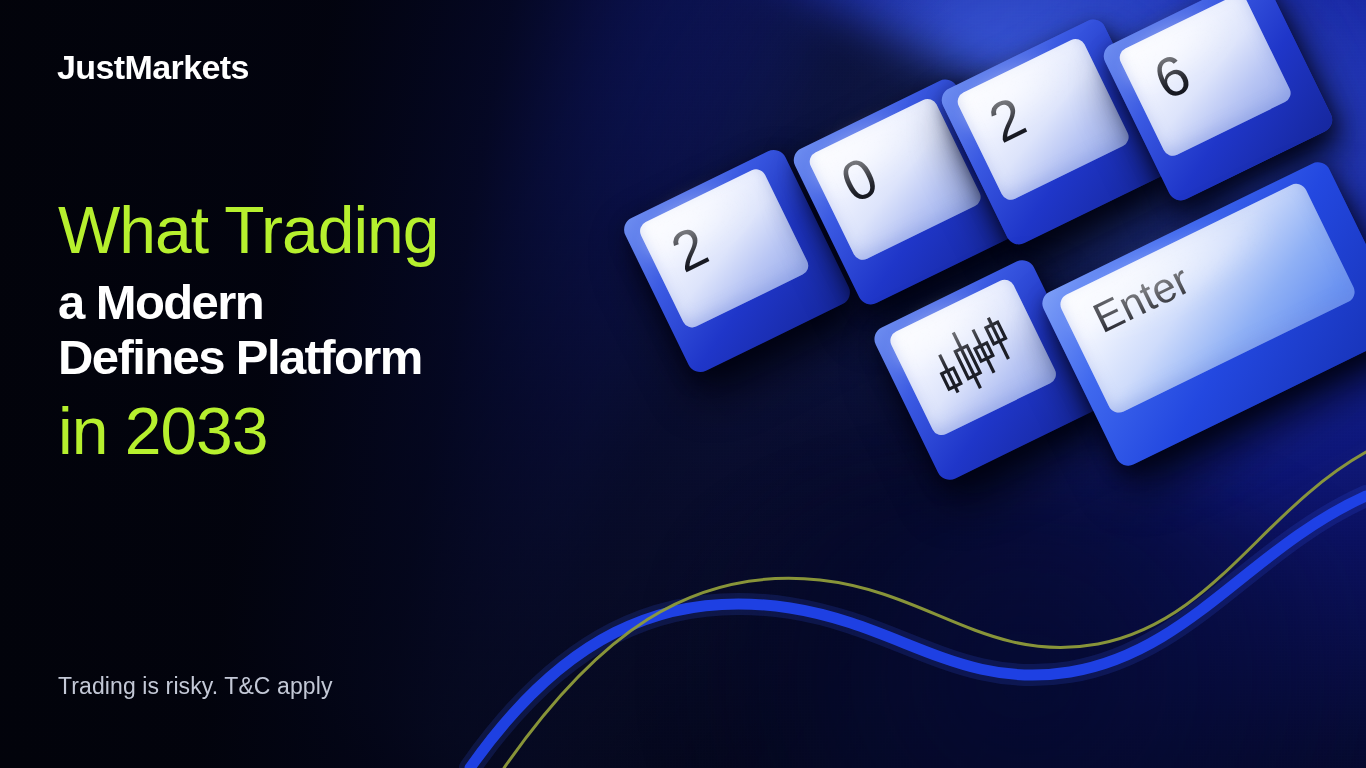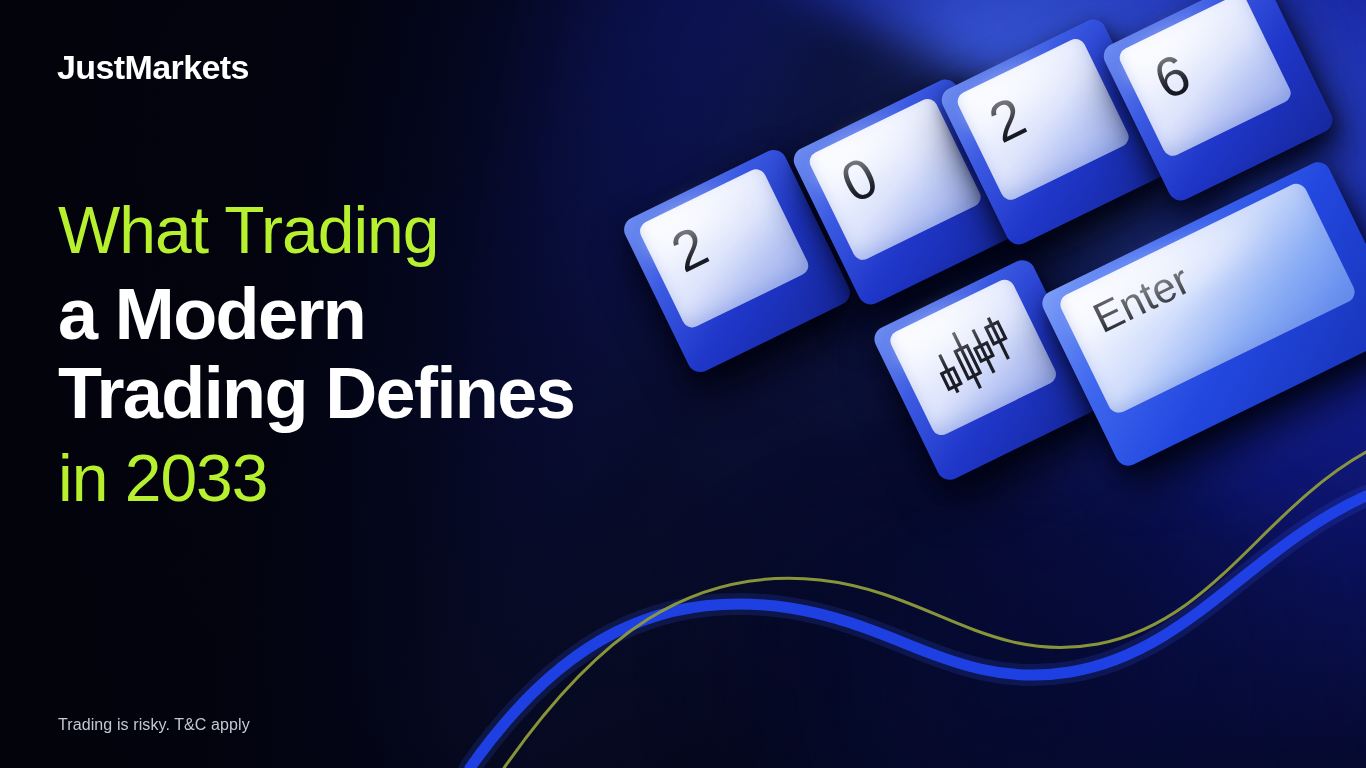--- a/index.html
+++ b/index.html
@@ -196,34 +196,34 @@
   }
   .hl-line { display: block; line-height: 1.04; white-space: nowrap; }
   .hl-accent {
     color: #b6f02e;
     font-size: 66px;
     font-weight: 400;
     letter-spacing: -1px;
   }
   .hl-bold {
     color: #ffffff;
-    font-size: 72px;
+    font-size: 49px;
     font-weight: 700;
     letter-spacing: -1.6px;
   }
   .hl-line-1 { margin-bottom: 12px; }
   .hl-line-2 { margin-bottom: 4px; }
   .hl-line-3 { margin-bottom: 14px; }
 
   .disclaimer {
     position: absolute;
     left: 58px;
-    top: 716px;
+    top: 673px;
     color: #c3c8d6;
-    font-size: 16px;
+    font-size: 23px;
     font-weight: 400;
     letter-spacing: 0.1px;
   }
 </style>
 </head>
 <body>
 
 <div id="stage">
 
   <div class="bg-base"></div>
@@ -300,19 +300,19 @@
     <path d="M 470,768 C 560,640 660,588 790,608 C 900,625 960,690 1070,672 C 1190,652 1250,548 1366,496" fill="none" stroke="#1b3ee8" stroke-width="11" stroke-linecap="round" opacity="0.95"></path>
     <path d="M 470,768 C 560,640 660,588 790,608 C 900,625 960,690 1070,672 C 1190,652 1250,548 1366,496" fill="none" stroke="#3a5cff" stroke-width="22" stroke-linecap="round" opacity="0.16"></path>
     <path d="M 504,768 C 596,636 690,566 820,580 C 930,592 988,664 1098,644 C 1214,622 1262,510 1366,452" fill="none" stroke="#8f9c3a" stroke-width="3" stroke-linecap="round" opacity="0.95"></path>
   </svg>
 
   <div class="logo">JustMarkets</div>
 
   <div class="headline">
     <span class="hl-line hl-accent hl-line-1">What Trading</span>
     <span class="hl-line hl-bold hl-line-2">a Modern</span>
-    <span class="hl-line hl-bold hl-line-3">Trading Defines</span>
+    <span class="hl-line hl-bold hl-line-3">Defines Platform</span>
     <span class="hl-line hl-accent">in 2033</span>
   </div>
 
   <div class="disclaimer">Trading is risky. T&amp;C apply</div>
 
 </div>
 
 </body></html>

